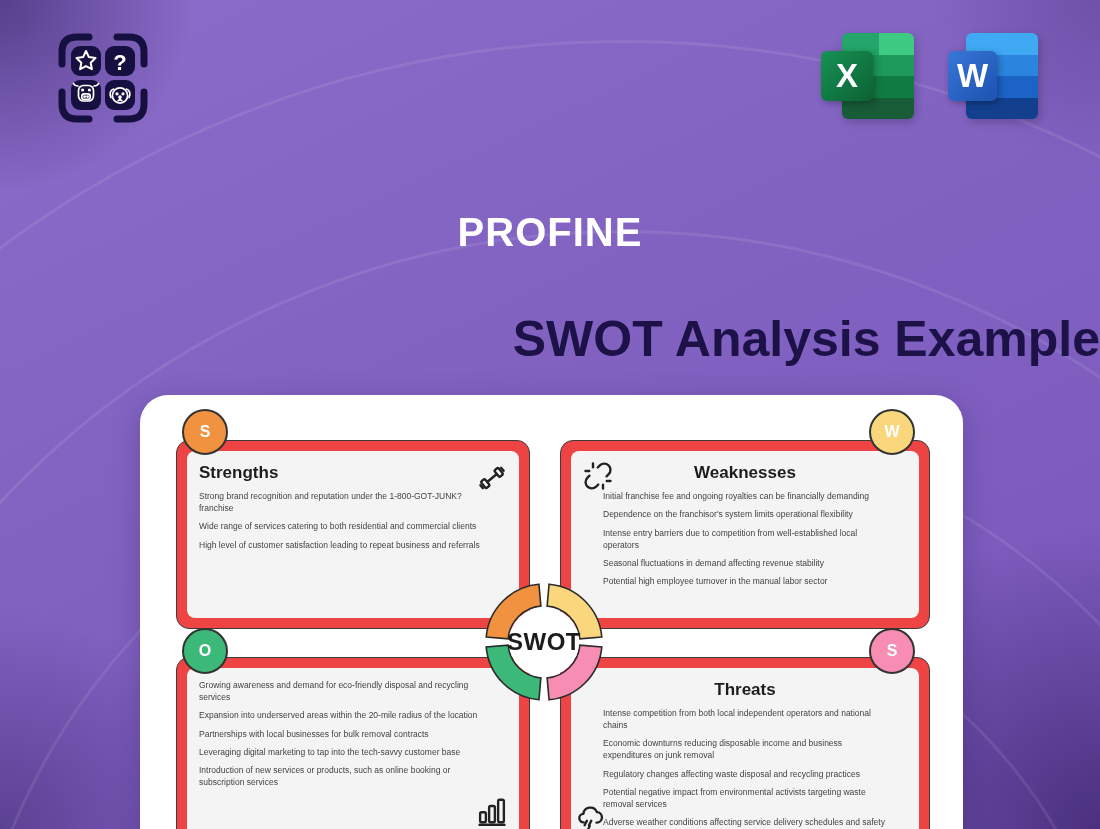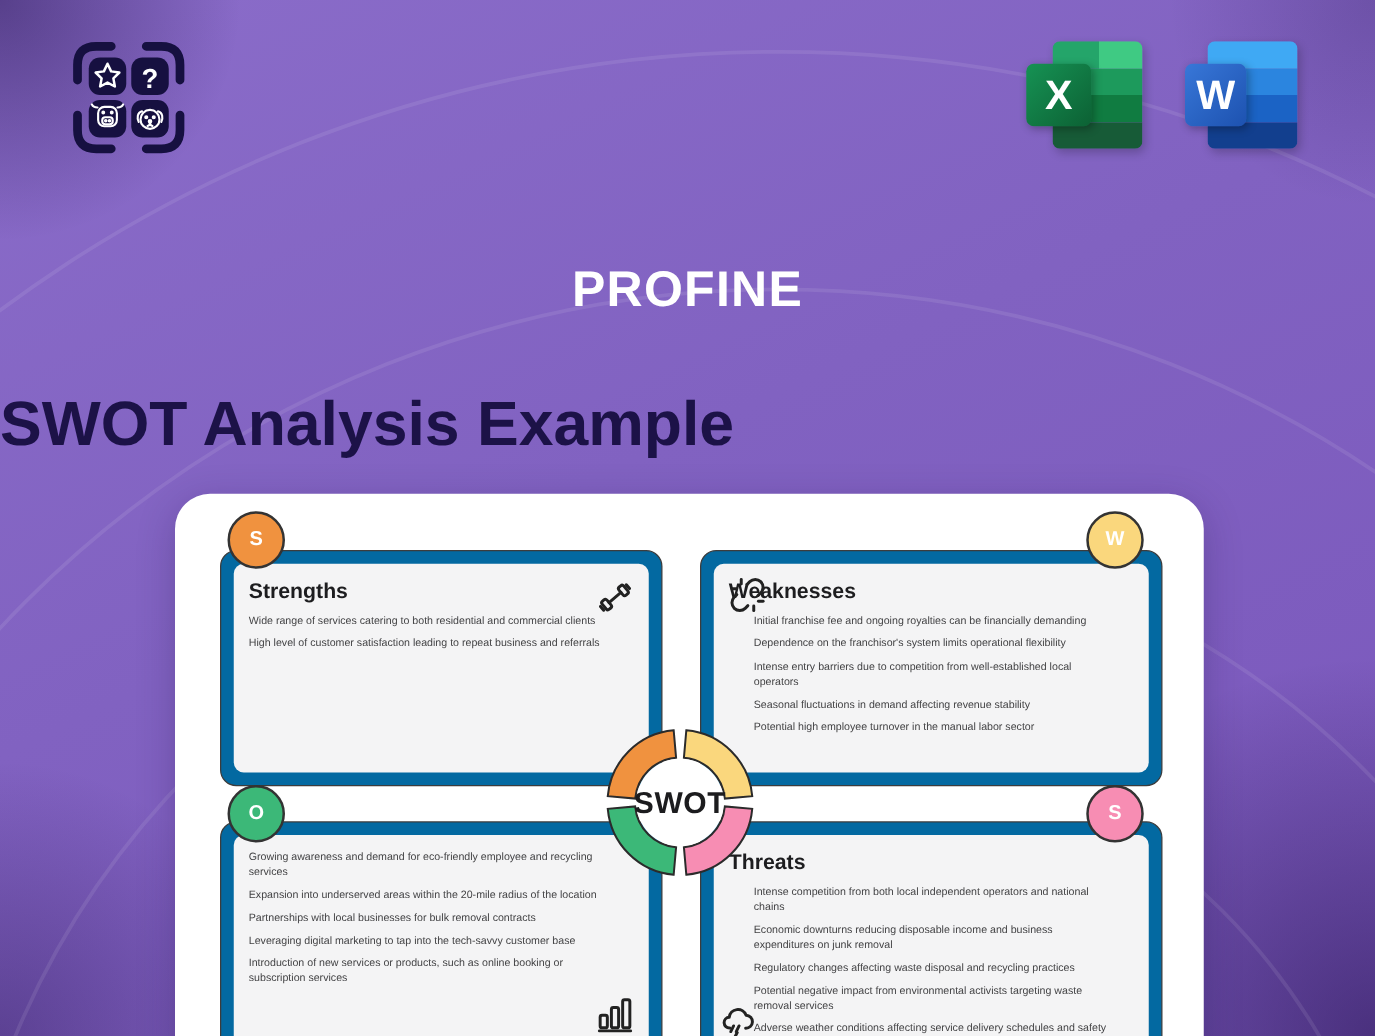--- a/index.html
+++ b/index.html
@@ -41,37 +41,37 @@
   .word .row4{background:#123f8e;}
   .front{position:absolute;left:0;top:18px;width:52px;height:50px;border-radius:6px;
          display:flex;align-items:center;justify-content:center;
          color:#fff;font-weight:bold;font-size:33px;box-shadow:2px 2px 7px rgba(0,0,0,.3);}
   .excel .front{background:linear-gradient(135deg,#169254,#0c6134);}
   .word .front{background:linear-gradient(135deg,#3877d8,#1d52b0);width:49px;}
 
   
   .brand{position:absolute;left:0;right:0;top:210px;text-align:center;color:#ffffff;
          font-size:40px;font-weight:800;letter-spacing:1px;}
-  .main-title{position:absolute;left:0;right:0;top:310px;text-align:left;color:#1c1247;
+  .main-title{position:absolute;left:0;right:0;top:310px;text-align:right;color:#1c1247;
          font-size:50px;font-weight:800;}
 
   
   .board{position:absolute;left:140px;top:395px;width:823px;height:470px;background:#ffffff;
          border-radius:28px;box-shadow:0 8px 30px rgba(30,15,70,.25);}
 
-  .quad{position:absolute;background:#0369a1;border:1.6px solid #3c3c3c;border-radius:13px;}
+  .quad{position:absolute;background:#ef4444;border:1.6px solid #3c3c3c;border-radius:13px;}
   .q-strengths{left:36px;top:45px;width:352px;height:187px;}
   .q-weaknesses{left:420px;top:45px;width:368px;height:187px;}
   .q-opportunities{left:36px;top:262px;width:352px;height:230px;}
   .q-threats{left:420px;top:262px;width:368px;height:230px;}
 
   .q-panel{position:absolute;left:10px;top:10px;right:10px;bottom:10px;background:#f4f4f5;
            border-radius:8px;padding:12px;box-sizing:border-box;overflow:hidden;}
   .q-title{font-size:17px;font-weight:bold;color:#1d1d1f;margin:0 0 8px 0;}
-  .q-right .q-title{text-align:left;}
+  .q-right .q-title{text-align:center;}
   .q-item{font-size:8.5px;color:#434345;line-height:1.4;margin:0 0 6.5px 0;}
   .q-left .q-items{margin-right:14px;}
   .q-right .q-items{margin-left:20px;margin-right:20px;}
 
   .badge{position:absolute;width:42px;height:42px;border-radius:50%;border:2px solid #333;
          display:flex;align-items:center;justify-content:center;color:#fff;
          font-size:16px;font-weight:bold;z-index:5;}
   .b-strengths{left:42px;top:14px;background:#F0923F;}
   .b-weaknesses{left:729px;top:14px;background:#FAD77D;}
   .b-opportunities{left:42px;top:233px;background:#3CB878;}
@@ -156,20 +156,21 @@
 
 <div class="brand">PROFINE</div>
 <div class="main-title">SWOT Analysis Example</div>
 
 <div class="board">
 
   <div class="quad q-strengths q-left">
     <div class="q-panel">
       <p class="q-title">Strengths</p>
       <div class="q-items">
+        <p class="q-item">Strong brand recognition and reputation under the 1-800-GOT-JUNK? franchise</p>
         <p class="q-item">Wide range of services catering to both residential and commercial clients</p>
         <p class="q-item">High level of customer satisfaction leading to repeat business and referrals</p>
       </div>
       <svg class="corner-icon ic-dumbbell" viewBox="0 0 24 24">
         <g transform="rotate(-40 12 12)" fill="none" stroke="#222" stroke-width="1.9" stroke-linecap="round" stroke-linejoin="round">
           <rect x="3" y="8.6" width="4" height="6.8" rx="1.4"></rect>
           <rect x="17" y="8.6" width="4" height="6.8" rx="1.4"></rect>
           <line x1="7" y1="12" x2="17" y2="12"></line>
           <line x1="1.2" y1="10.4" x2="1.2" y2="13.6"></line>
           <line x1="22.8" y1="10.4" x2="22.8" y2="13.6"></line>
@@ -195,21 +196,21 @@
         <line x1="2" x2="5" y1="8" y2="8"></line>
         <line x1="16" x2="16" y1="19" y2="22"></line>
         <line x1="19" x2="22" y1="16" y2="16"></line>
       </svg>
     </div>
   </div>
 
   <div class="quad q-opportunities q-left">
     <div class="q-panel">
       <div class="q-items">
-        <p class="q-item">Growing awareness and demand for eco-friendly employee and recycling services</p>
+        <p class="q-item">Growing awareness and demand for eco-friendly disposal and recycling services</p>
         <p class="q-item">Expansion into underserved areas within the 20-mile radius of the location</p>
         <p class="q-item">Partnerships with local businesses for bulk removal contracts</p>
         <p class="q-item">Leveraging digital marketing to tap into the tech-savvy customer base</p>
         <p class="q-item">Introduction of new services or products, such as online booking or subscription services</p>
       </div>
       <svg class="corner-icon ic-barchart" viewBox="0 0 24 24" fill="none" stroke="#222" stroke-width="1.9" stroke-linecap="round">
         <rect x="2.5" y="13" width="4.6" height="8" rx="1.2"></rect>
         <rect x="9.7" y="8" width="4.6" height="13" rx="1.2"></rect>
         <rect x="16.9" y="3" width="4.6" height="18" rx="1.2"></rect>
         <line x1="2" y1="23" x2="22" y2="23"></line>

